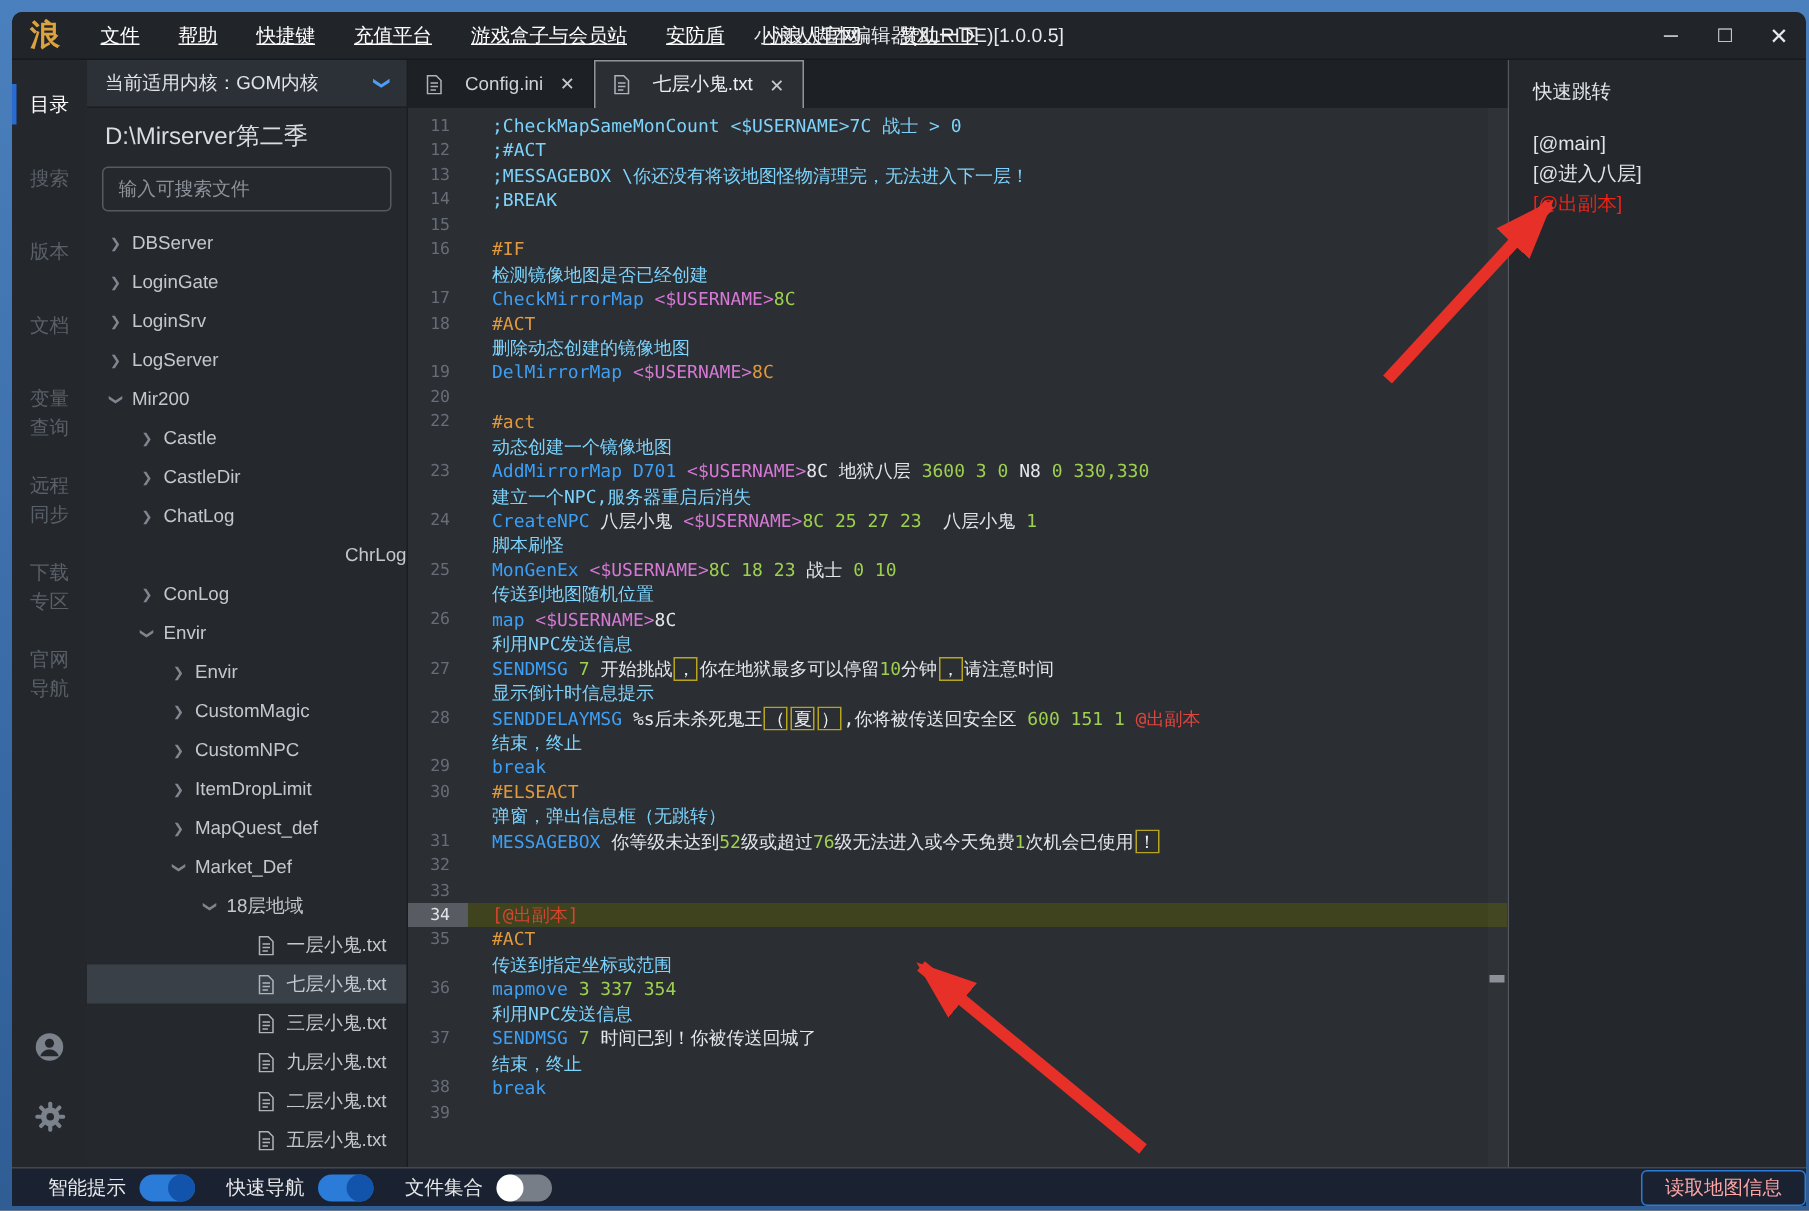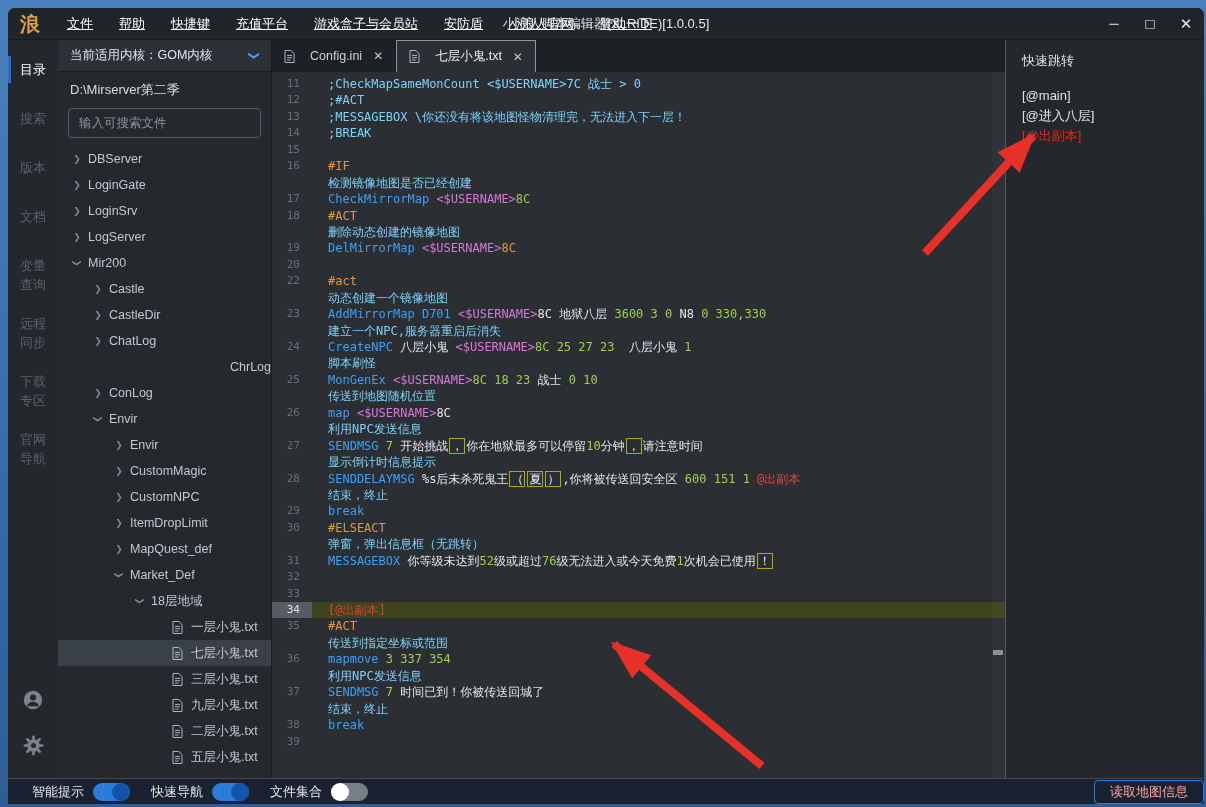--- a/index.html
+++ b/index.html
@@ -37,21 +37,21 @@
     padding:4px 0; margin-bottom:22px; position:relative; }
   .act-item.active { color:#ffffff; }
   .act-item.active::before { content:""; position:absolute; left:0; top:0; bottom:0; width:3px; background:#2a6bd2; }
   .act-bottom { margin-top:auto; display:flex; flex-direction:column; align-items:center; gap:20px; padding-bottom:18px; }
   
   .explorer { width:214px; flex:0 0 214px; background:#25282c; border-right:1px solid #1b1d21;
     display:flex; flex-direction:column; }
   .kernel-row { height:32px; flex:0 0 32px; background:#2c3037; border-bottom:1px solid #1b1d21;
     display:flex; align-items:center; padding:0 12px; color:#e0e4e9; font-size:12.5px; }
   .kernel-chevron { margin-left:auto; color:#4f9cf0; font-size:11px; transform:rotate(90deg); }
-  .path-row { padding:9px 12px 3px; color:#d9dce1; font-size:13px; white-space:nowrap; }
+  .path-row { padding:9px 12px 3px; color:#d9dce1; font-size:16px; white-space:nowrap; }
   .search-box { margin:6px 10px 8px; border:1px solid #565b63; border-radius:4px; height:29px;
     display:flex; align-items:center; padding:14px 10px; }
   .search-box input { background:transparent; border:none; outline:none; color:#c8cdd3;
     font-size:12.5px; width:100%; font-family:inherit; }
   .search-box input::placeholder { color:#8d939b; }
   .tree { flex:1; overflow:hidden; }
   .tree-row { height:26px; display:flex; align-items:center; color:#c3c8cf; font-size:12.5px; white-space:nowrap; }
   .tree-row.selected { background:#394047; }
   .chev { width:14px; flex:0 0 14px; color:#80868f; font-size:9px; text-align:center; margin-right:4px; }
   .chev.exp { transform:rotate(90deg); }

